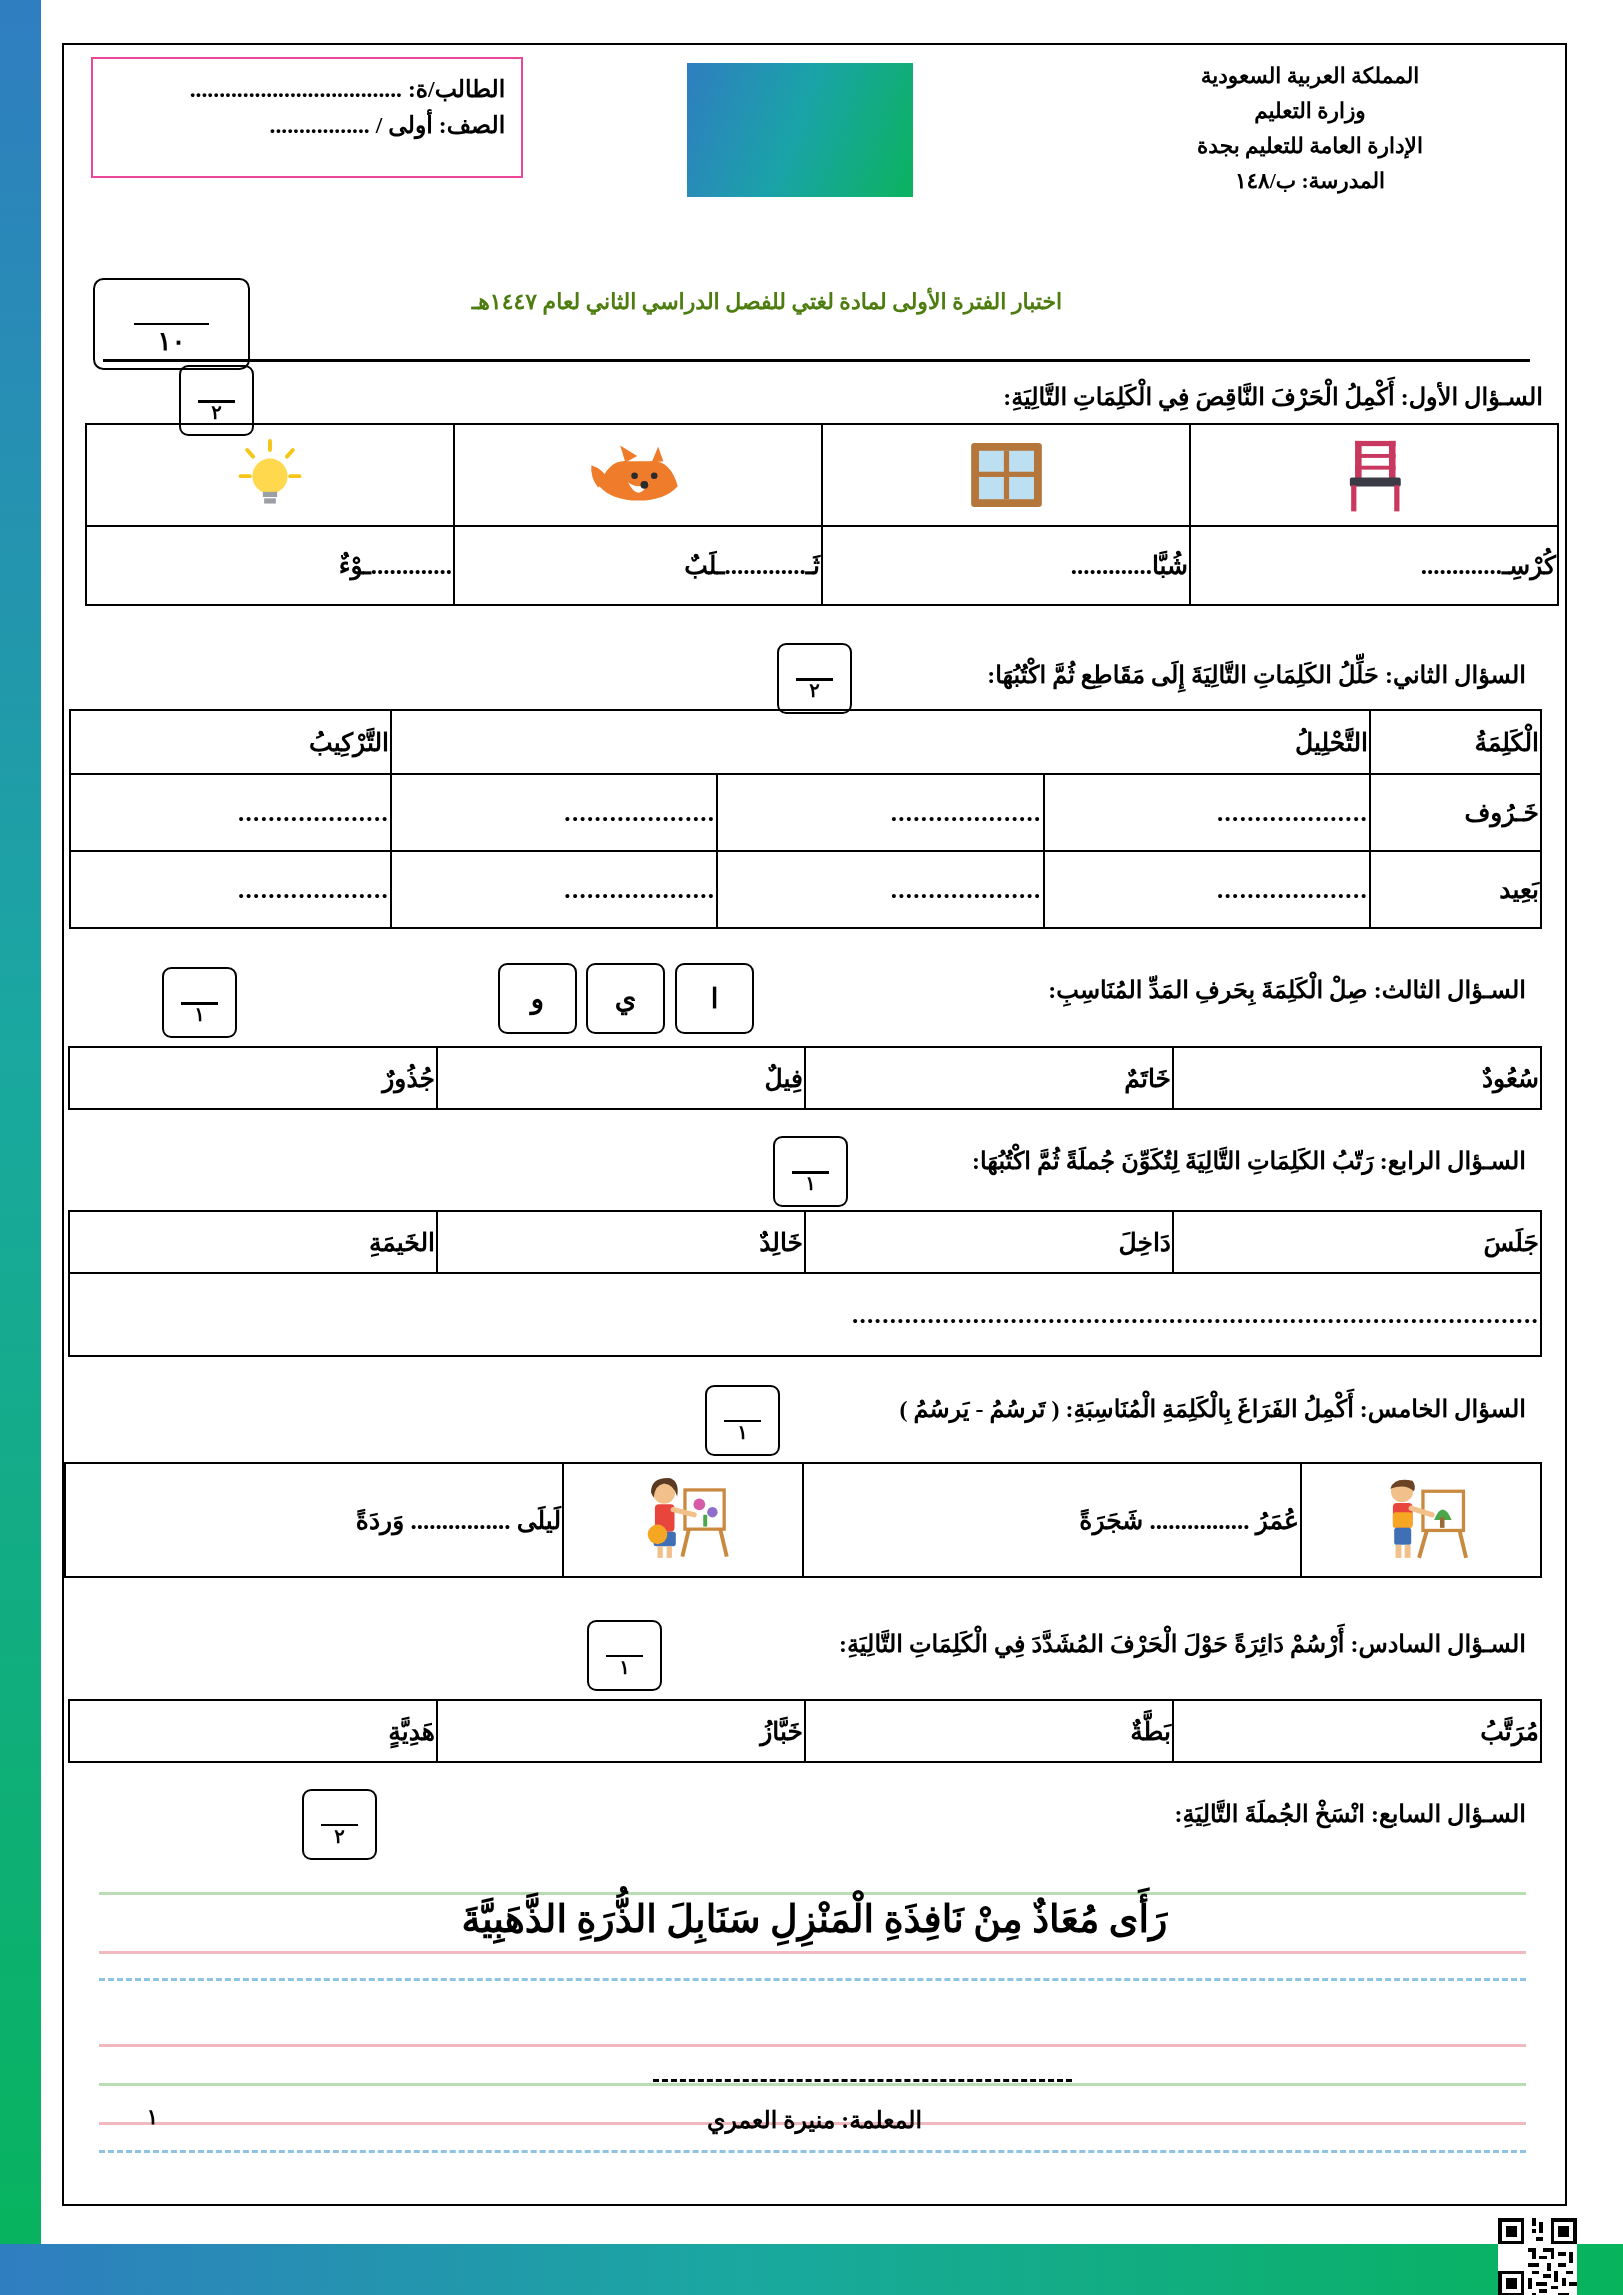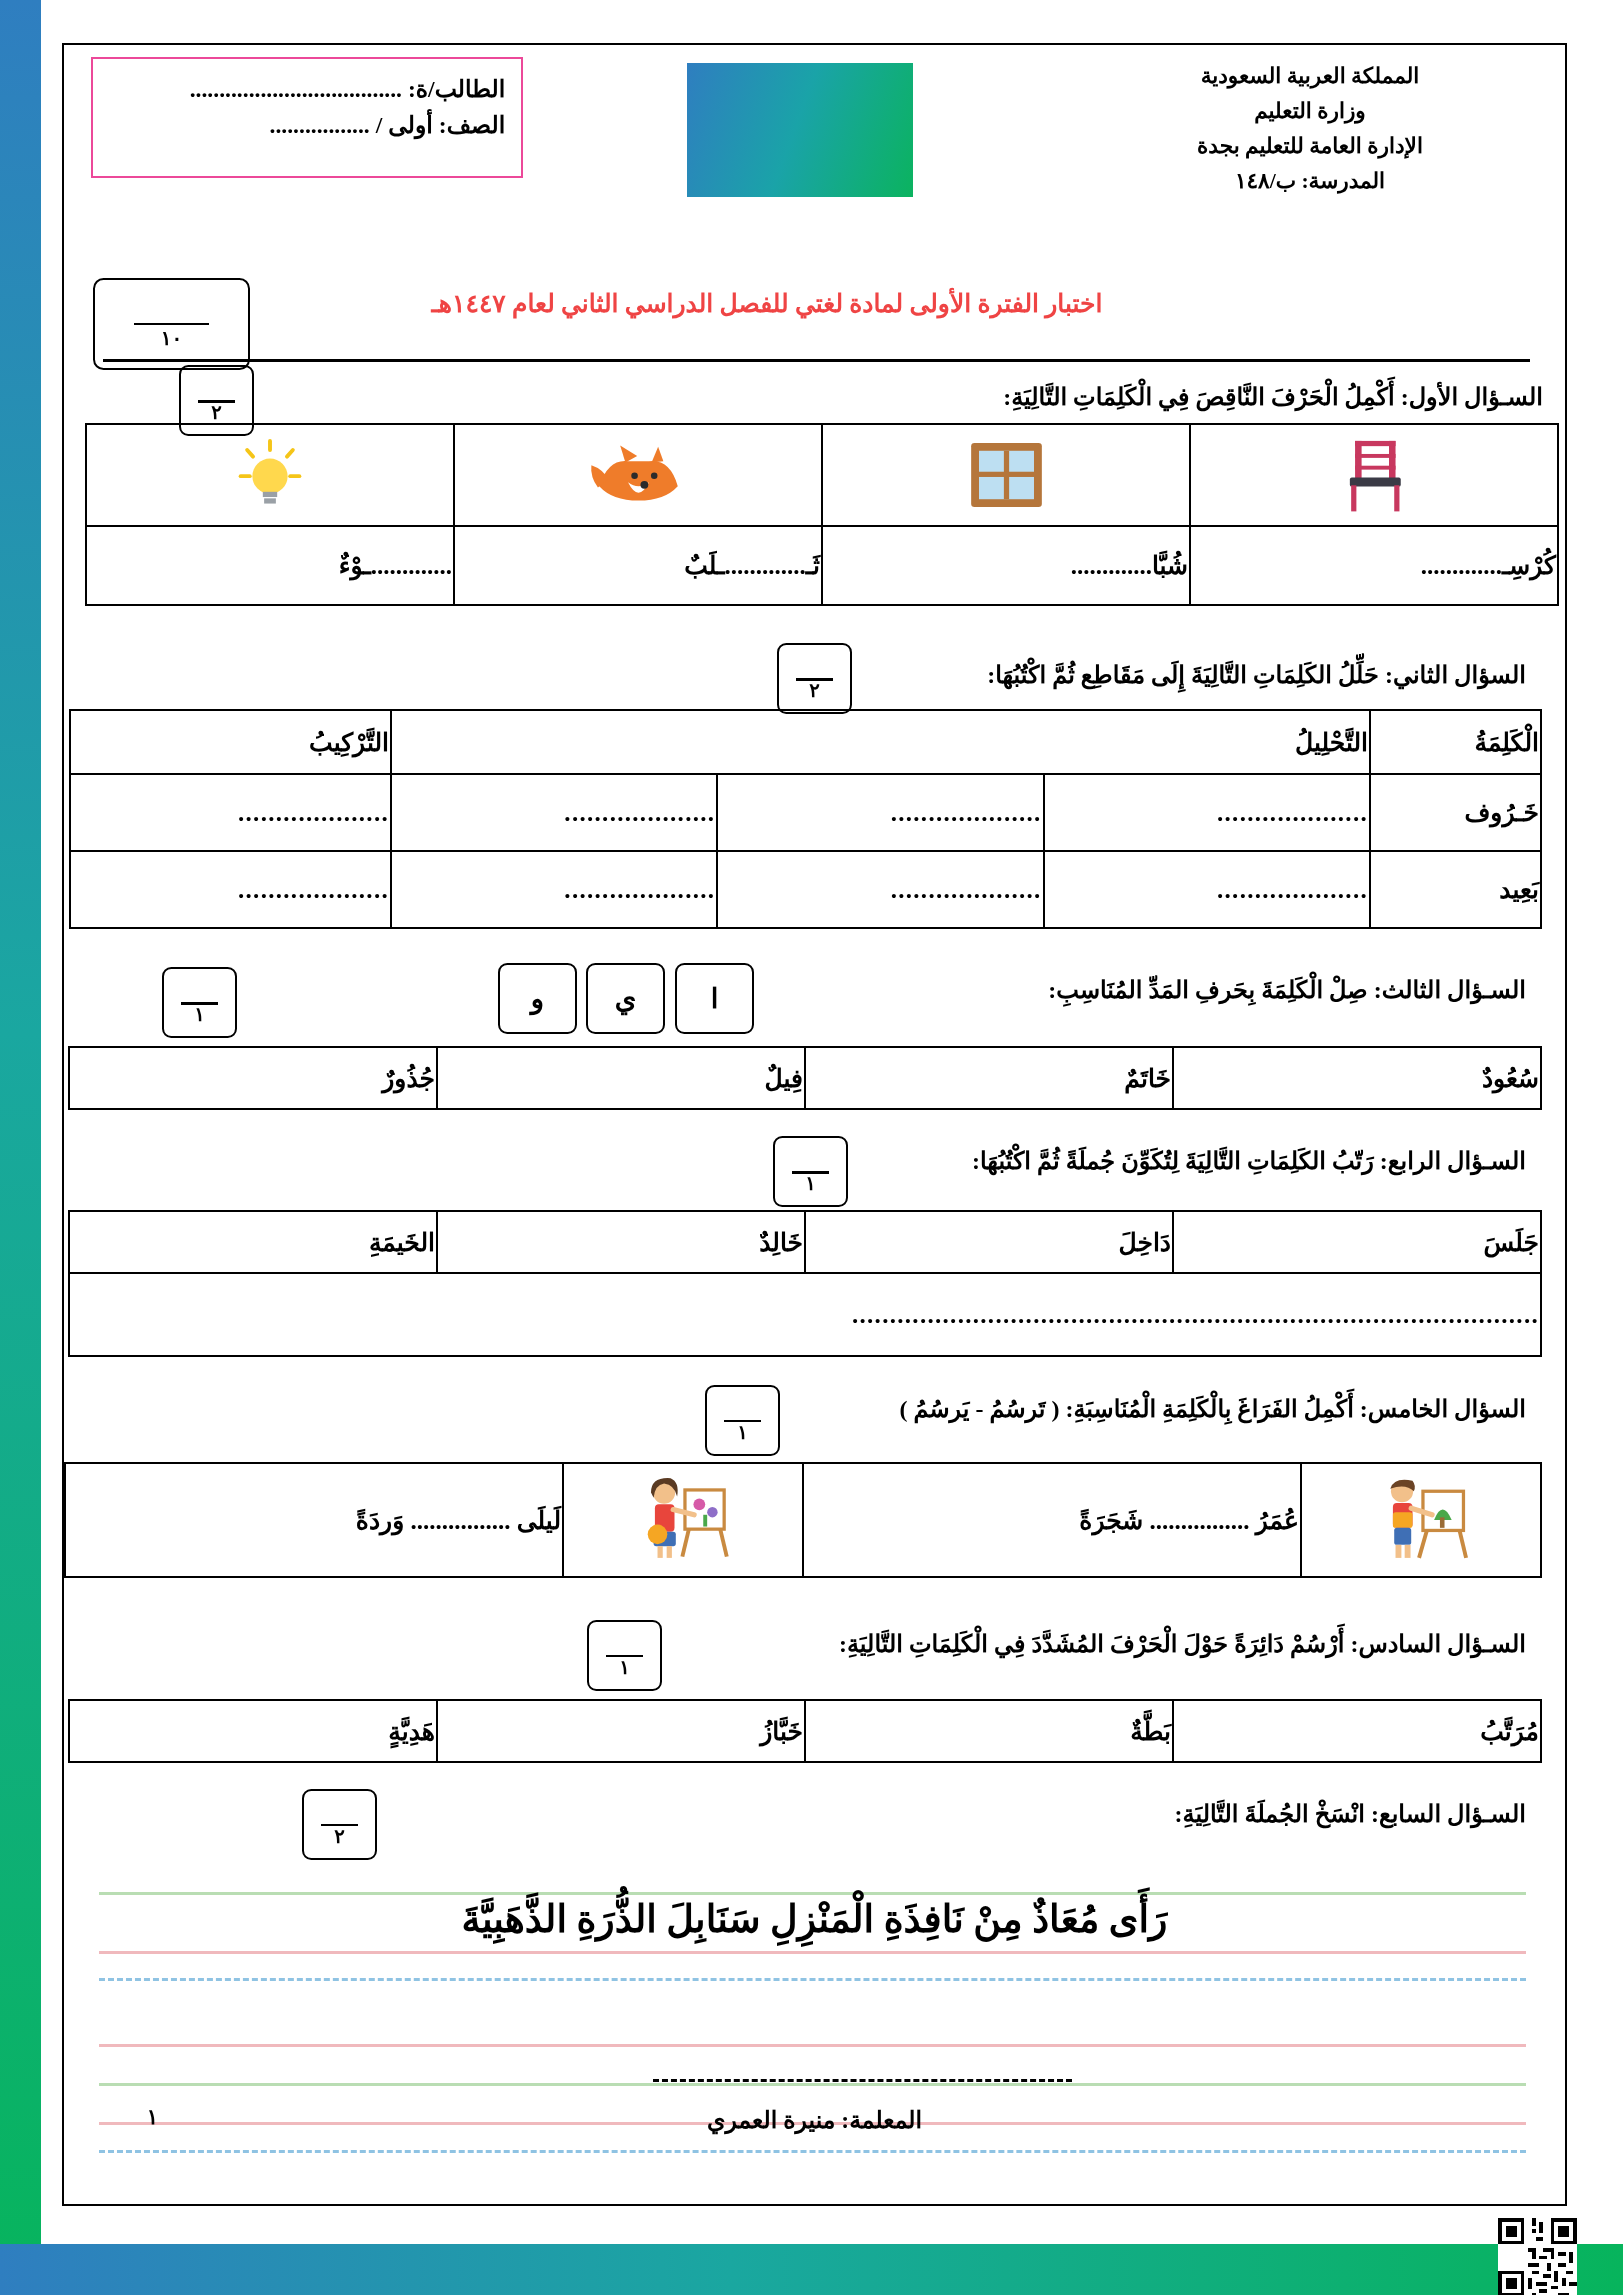--- a/index.html
+++ b/index.html
@@ -23,26 +23,26 @@
   .logo{position:absolute;left:623px;top:18.3px;width:226px;height:134px;
     background:linear-gradient(110deg,#2f7ec0 0%,#1aa3a8 48%,#0bb35f 100%);}
   .stubox{position:absolute;right:1042px;top:11.8px;width:432px;height:121px;
     border:2px solid #ec4899;box-sizing:border-box;padding:11.8px 15.7px 0 15.7px;}
   .stubox .line{font-size:23.6px;font-weight:700;line-height:1.55;white-space:nowrap;}
   .dots-inline{letter-spacing:0.7px;}
 
   
   .title-row{position:absolute;top:230px;left:0;width:100%;height:85px;}
   .exam-title{position:absolute;right:366px;top:14.4px;width:864px;text-align:center;
-    color:#ef4444;font-weight:700;font-size:25px;white-space:nowrap;}
+    color:#4d7c0f;font-weight:700;font-size:22px;white-space:nowrap;}
   .score-box{position:absolute;right:1315px;top:2.6px;width:157px;height:92px;
     border:2.6px solid #000;border-radius:10.5px;box-sizing:border-box;}
   .score-box .frac{position:absolute;left:0;right:0;top:22px;text-align:center;font-size:22px;font-weight:700;}
   .score-box .bar{position:absolute;left:39px;right:39px;top:43px;height:2.6px;background:#000;}
-  .score-box .den{position:absolute;left:0;right:0;top:46px;text-align:center;font-size:20px;font-weight:700;}
+  .score-box .den{position:absolute;left:0;right:0;top:46px;text-align:center;font-size:26px;font-weight:700;}
 
   .hrule{position:absolute;left:39px;width:1427px;height:3.3px;background:#000;}
 
   
   .q{position:absolute;left:0;width:100%;}
   .q-head{position:relative;height:60px;}
   .q-text{position:absolute;right:39px;top:14.4px;font-size:24px;font-weight:700;white-space:nowrap;}
   .mark{position:absolute;width:75px;height:71px;border:2.6px solid #000;border-radius:9.2px;box-sizing:border-box;top:-3.9px;}
   .mark .bar{position:absolute;left:17px;right:17px;top:33px;height:2.6px;background:#000;}
   .mark .den{position:absolute;left:0;right:0;top:34px;text-align:center;font-size:19.6px;font-weight:700;}

